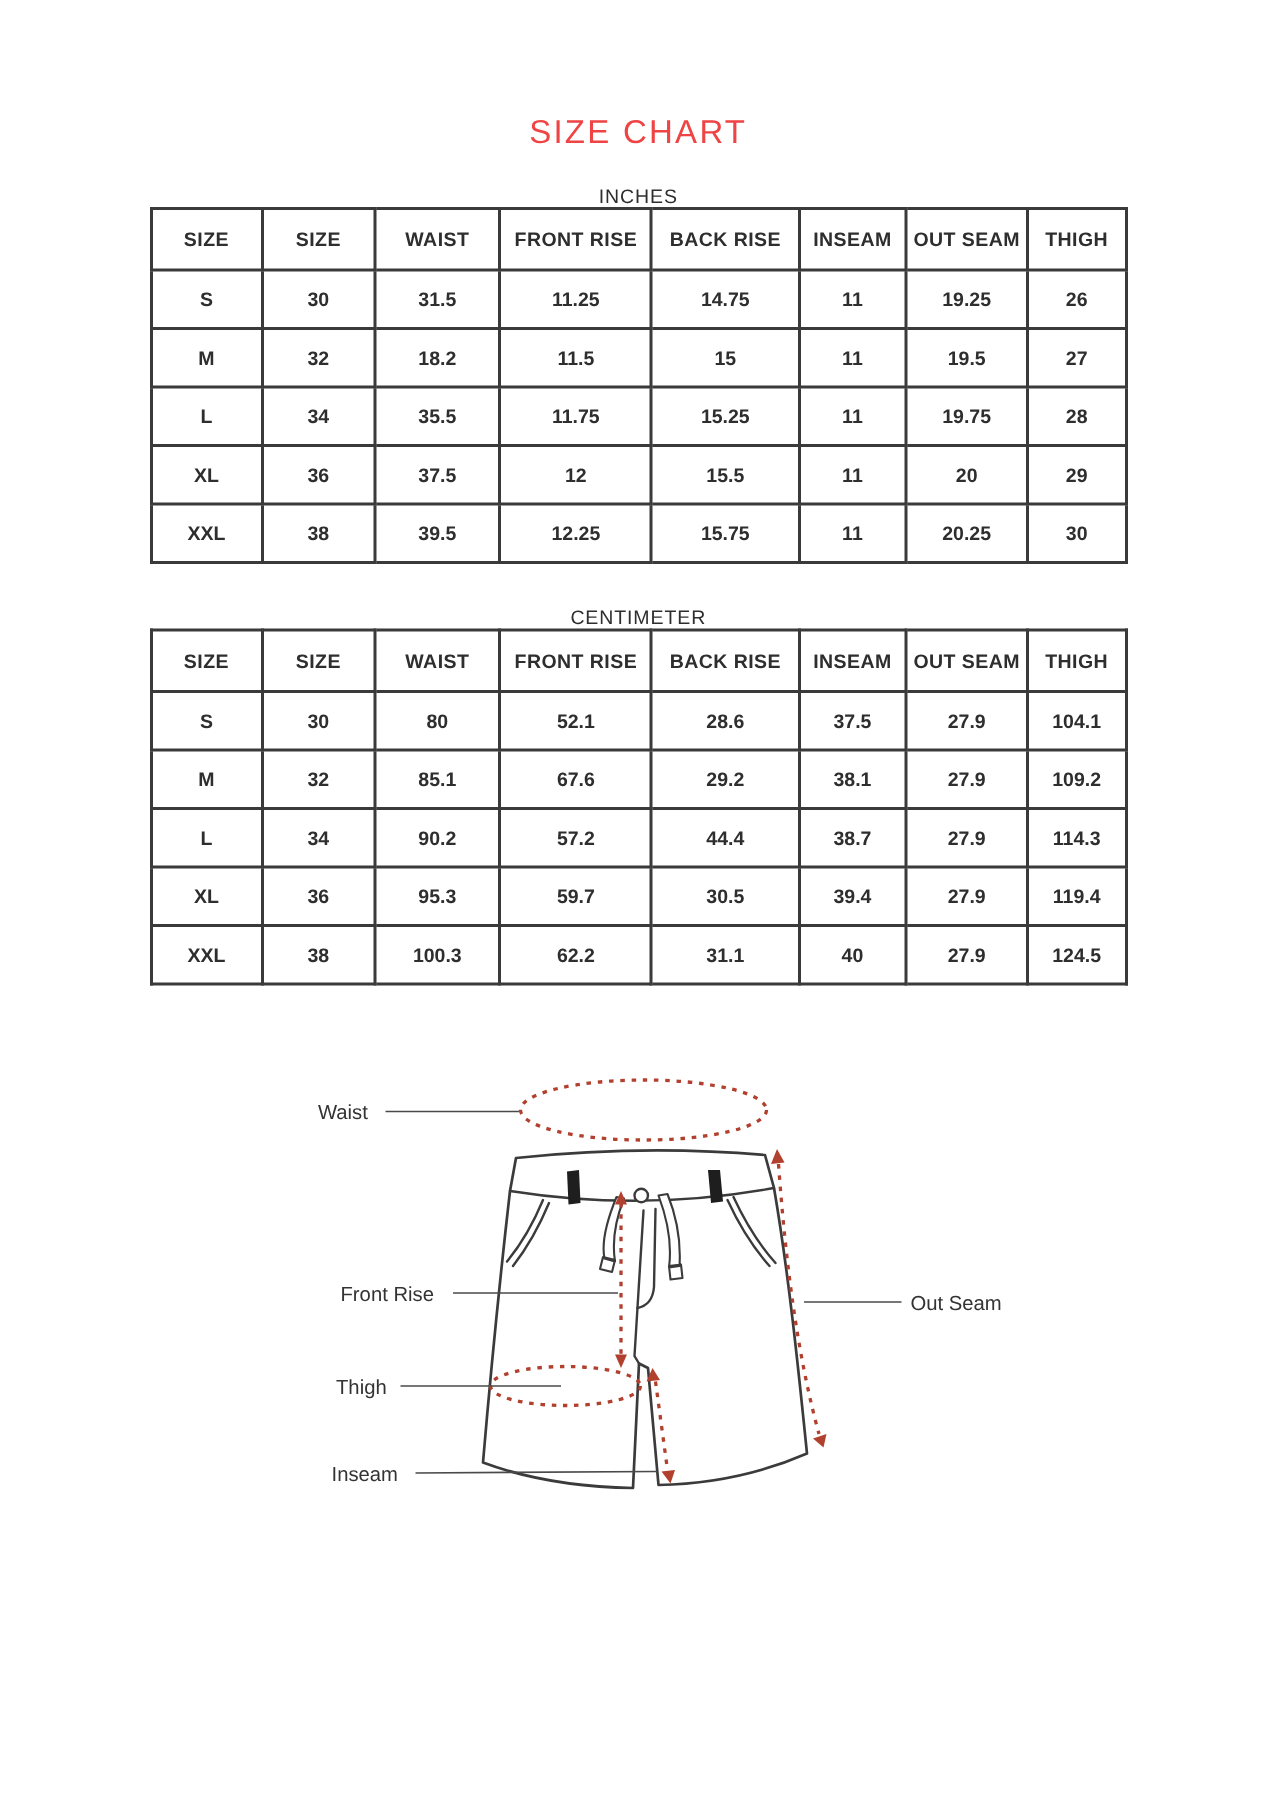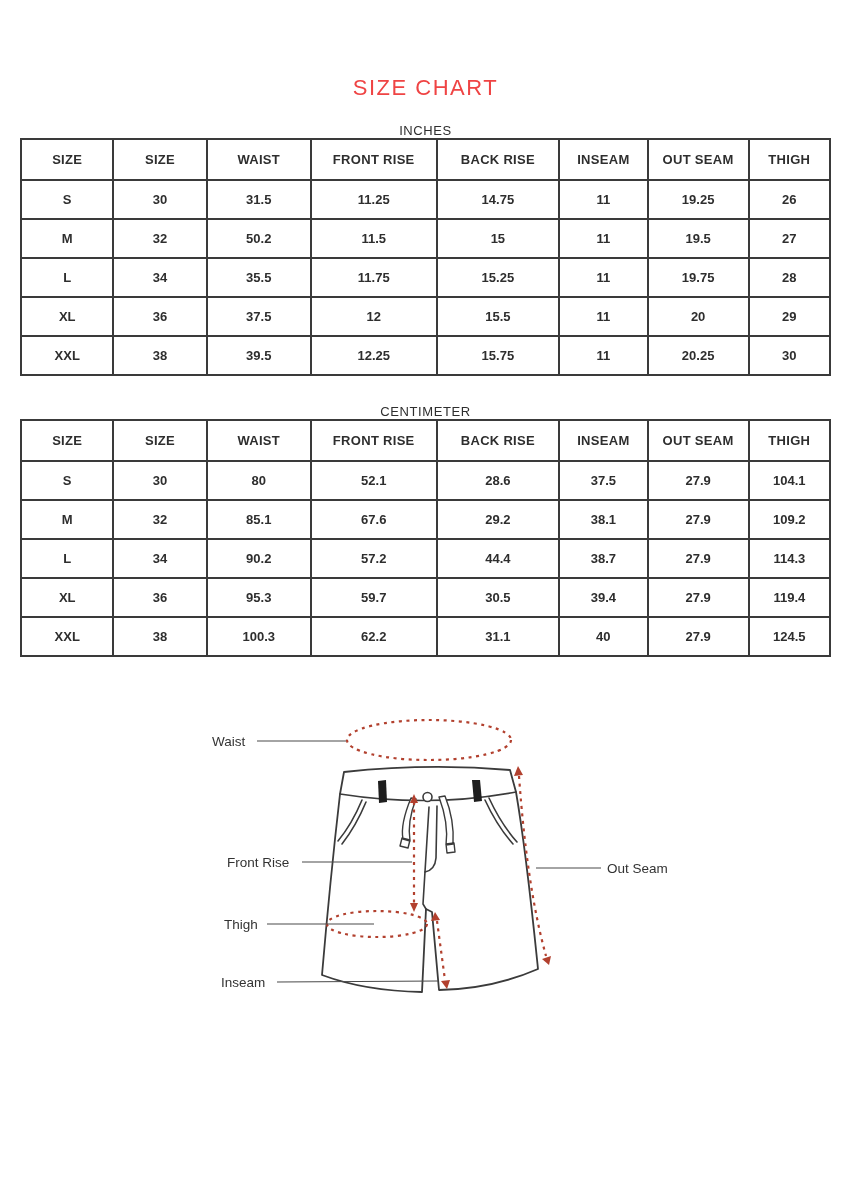--- a/index.html
+++ b/index.html
@@ -22,21 +22,21 @@
   .unit-label {
     text-align:center;
     font-size:13px;
     line-height:15px;
     letter-spacing:0.6px;
     color:#2e2e2e;
   }
   .unit-inches { margin-top:24px; }
   .unit-cm { margin-top:28px; }
   table.size-table {
-    width:811px;
+    width:652px;
     margin:0 auto;
     border-collapse:collapse;
     table-layout:fixed;
   }
   .size-table-1 { margin-top:9px; }
   .size-table-2 { margin-top:7px; }
   table.size-table th, table.size-table td {
     border:2px solid #3a3a3a;
     text-align:center;
     vertical-align:middle;
@@ -103,21 +103,21 @@
         <td>31.5</td>
         <td>11.25</td>
         <td>14.75</td>
         <td>11</td>
         <td>19.25</td>
         <td>26</td>
       </tr>
       <tr>
         <td>M</td>
         <td>32</td>
-        <td>50.2</td>
+        <td>18.2</td>
         <td>11.5</td>
         <td>15</td>
         <td>11</td>
         <td>19.5</td>
         <td>27</td>
       </tr>
       <tr>
         <td>L</td>
         <td>34</td>
         <td>35.5</td>

